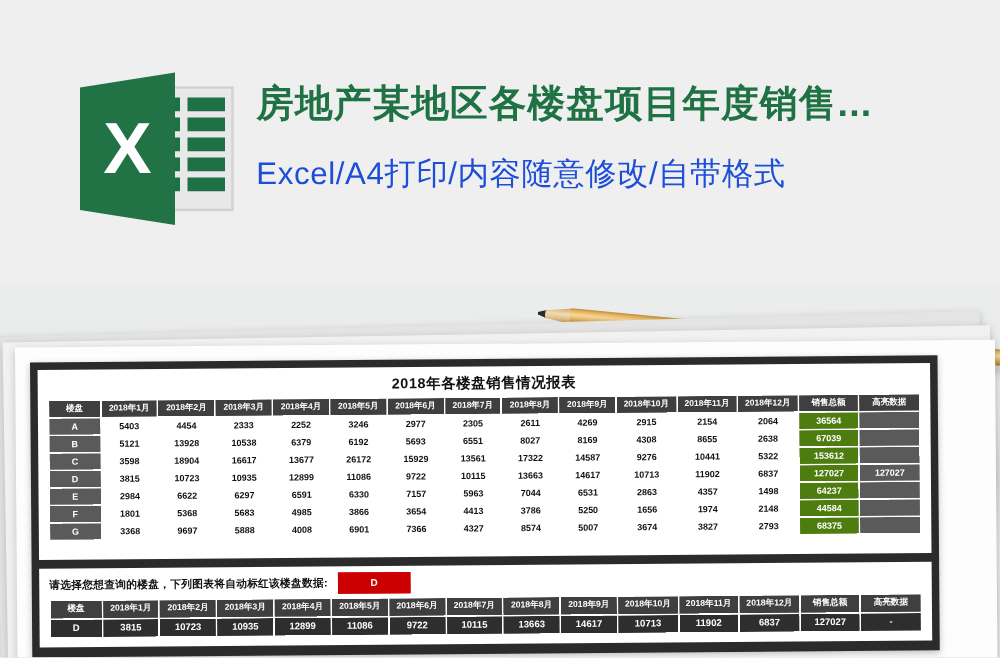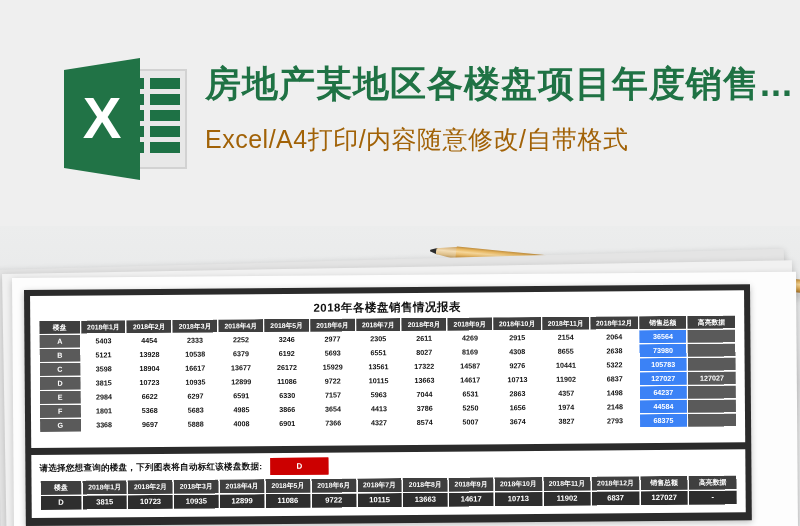--- a/index.html
+++ b/index.html
@@ -17,27 +17,27 @@
   }
   #excel-logo{
     position:absolute;left:62px;top:56px;width:132px;height:126px;
   }
   #excel-logo svg{display:block;width:132px;height:126px;}
 
   #title-block{
     position:absolute;left:205px;top:62px;width:590px;
   }
   #doc-title{
-    font-size:36px;font-weight:bold;color:#1f7244;
+    font-size:30px;font-weight:bold;color:#1f7244;
     letter-spacing:1px;line-height:44px;white-space:nowrap;
     overflow:hidden;
   }
   #doc-subtitle{
     margin-top:16px;
-    font-size:25px;color:#a16207;line-height:34px;
+    font-size:25px;color:#1d4ed8;line-height:34px;
     white-space:nowrap;letter-spacing:0.5px;
   }
 
   
   #desk{
     position:absolute;left:0;top:226px;width:800px;height:300px;
     background:linear-gradient(180deg,#eceded 0%,#e6e7e8 38%,#dededf 52%,#eceded 70%,#f0f0f1 100%);
     overflow:hidden;
   }
 
@@ -116,21 +116,21 @@
   table.grid thead th{
     background:#3f3f3f;color:#ffffff;font-weight:bold;font-size:6.8px;
   }
   table.grid td.rowhead{
     background:#5a5a5a;color:#ffffff;font-weight:bold;
   }
   table.grid td.val{
     background:#ffffff;color:#111111;font-weight:bold;
   }
   table.grid td.total{
-    background:#3b82f6;color:#ffffff;font-weight:bold;
+    background:#4d7c0f;color:#ffffff;font-weight:bold;
   }
   table.grid td.hl{
     background:#5a5a5a;color:#ffffff;font-weight:bold;
   }
 
   
   #query-row{
     display:flex;align-items:center;height:17px;margin-bottom:3px;
   }
   #query-label{
@@ -263,38 +263,38 @@
               <td class="val">10538</td>
               <td class="val">6379</td>
               <td class="val">6192</td>
               <td class="val">5693</td>
               <td class="val">6551</td>
               <td class="val">8027</td>
               <td class="val">8169</td>
               <td class="val">4308</td>
               <td class="val">8655</td>
               <td class="val">2638</td>
-              <td class="total">73980</td>
+              <td class="total">67039</td>
               <td class="hl"></td>
             </tr>
             <tr>
               <td class="rowhead">C</td>
               <td class="val">3598</td>
               <td class="val">18904</td>
               <td class="val">16617</td>
               <td class="val">13677</td>
               <td class="val">26172</td>
               <td class="val">15929</td>
               <td class="val">13561</td>
               <td class="val">17322</td>
               <td class="val">14587</td>
               <td class="val">9276</td>
               <td class="val">10441</td>
               <td class="val">5322</td>
-              <td class="total">105783</td>
+              <td class="total">153612</td>
               <td class="hl"></td>
             </tr>
             <tr>
               <td class="rowhead">D</td>
               <td class="val">3815</td>
               <td class="val">10723</td>
               <td class="val">10935</td>
               <td class="val">12899</td>
               <td class="val">11086</td>
               <td class="val">9722</td>

